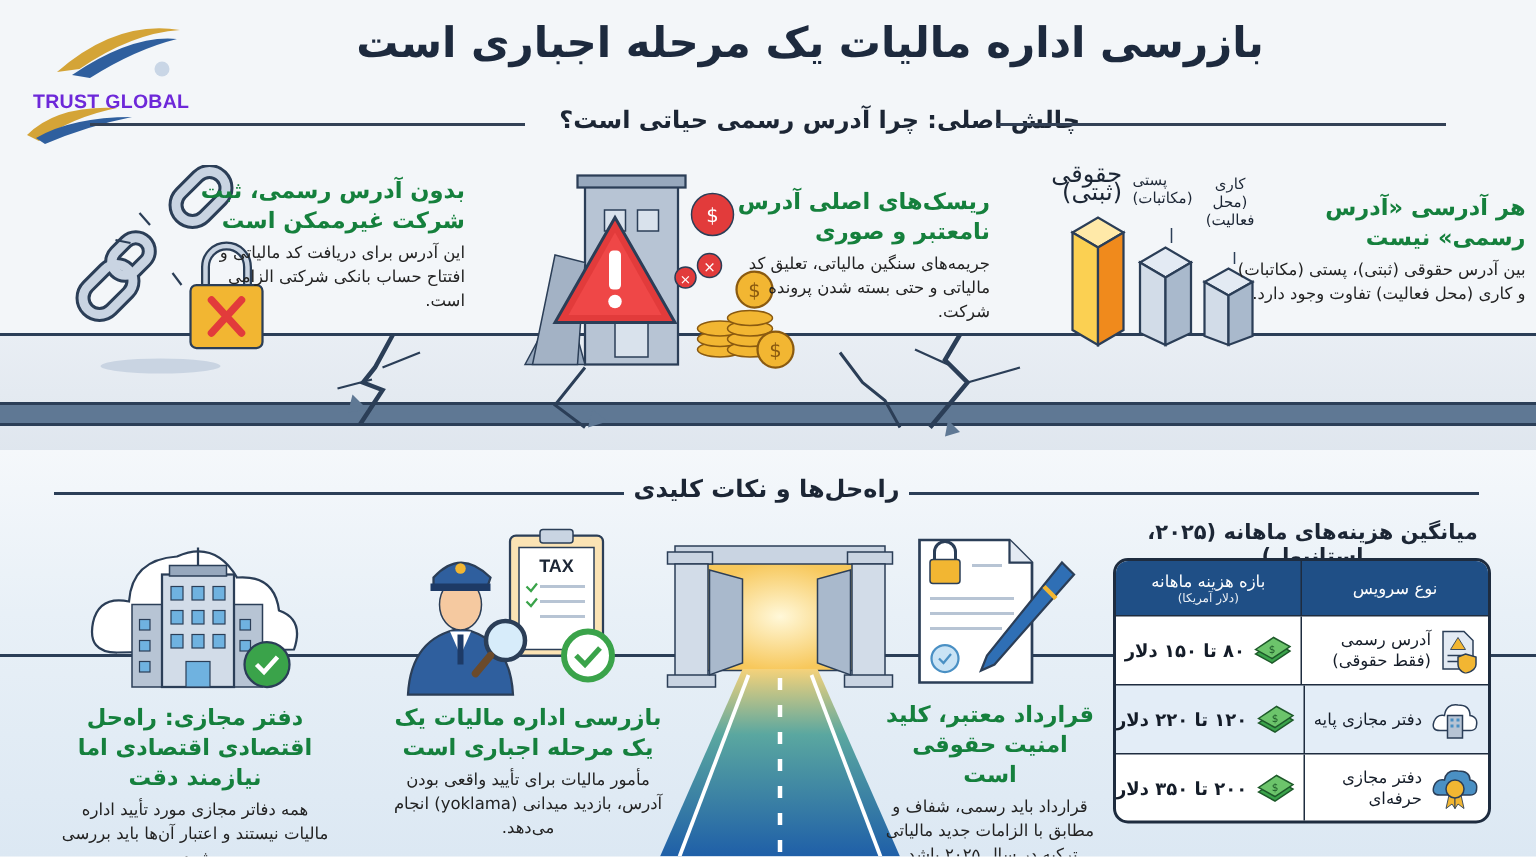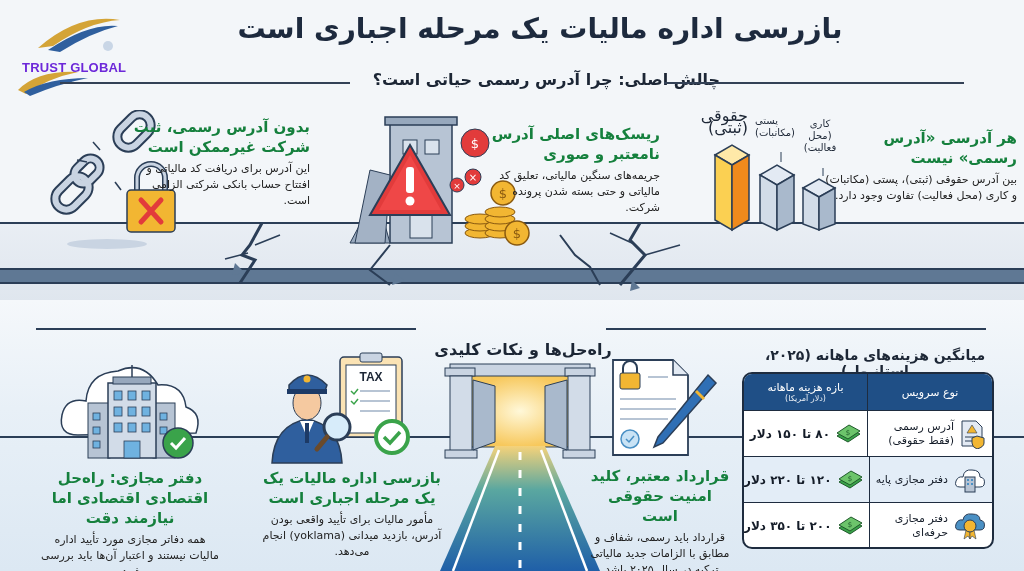--- a/index.html
+++ b/index.html
@@ -54,22 +54,22 @@
   .lower-bg {
     position: absolute; left: 0; top: 300px; width: 1024px; height: 271px;
     background: linear-gradient(#f5f8fb 0%, #e8f0f7 40%, #dce8f3 100%);
   }
   .horizon { position: absolute; top: 436px; height: 2px; background: #2b3e57; }
   .sol-header { position: absolute; top: 316px; left: 36px; width: 950px; height: 24px; }
   .sol-header .line { position: absolute; top: 12px; height: 2px; background: #2b3e57; }
   .sol-header .l { left: 0; width: 380px; }
   .sol-header .r { right: 0; width: 380px; }
   .sol-title {
-    position: absolute; left: 392px; width: 190px; text-align: center;
-    font-size: 16px; font-weight: 700; direction: rtl; margin-top: 24px;
+    position: absolute; left: 380px; width: 190px; text-align: center;
+    font-size: 16px; font-weight: 700; direction: rtl;
   }
 
   .sol-card { position: absolute; direction: rtl; text-align: center; }
   .sol1 { left: 40px; top: 468px; width: 180px; }
   .sol2 { left: 262px; top: 468px; width: 180px; }
   .sol3 { left: 590px; top: 466px; width: 140px; }
 
   
   .cost-title {
     position: absolute; left: 734px; top: 347px; width: 282px; text-align: center;

